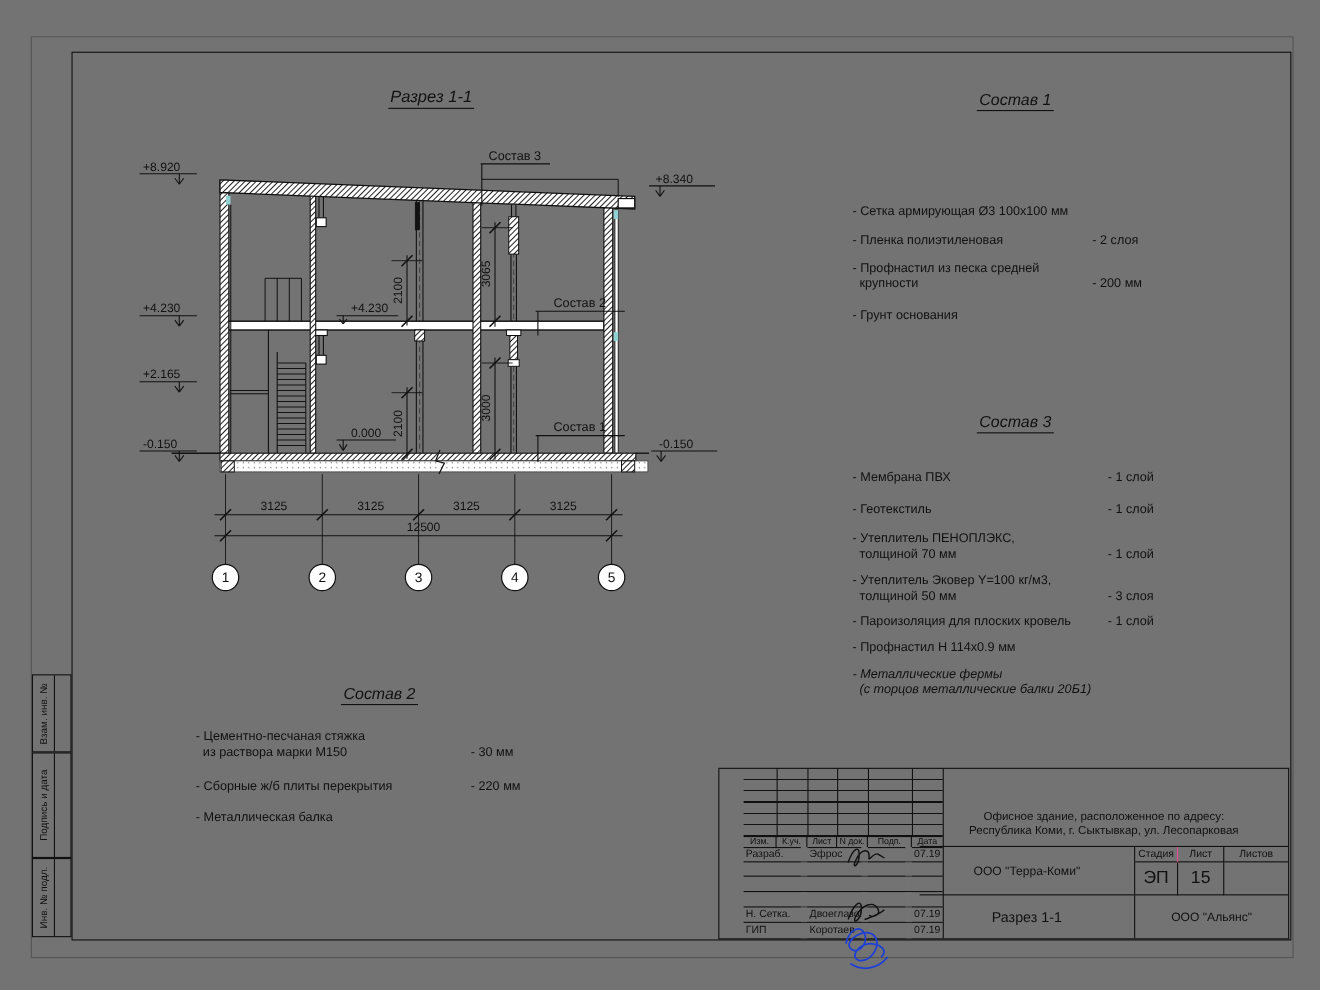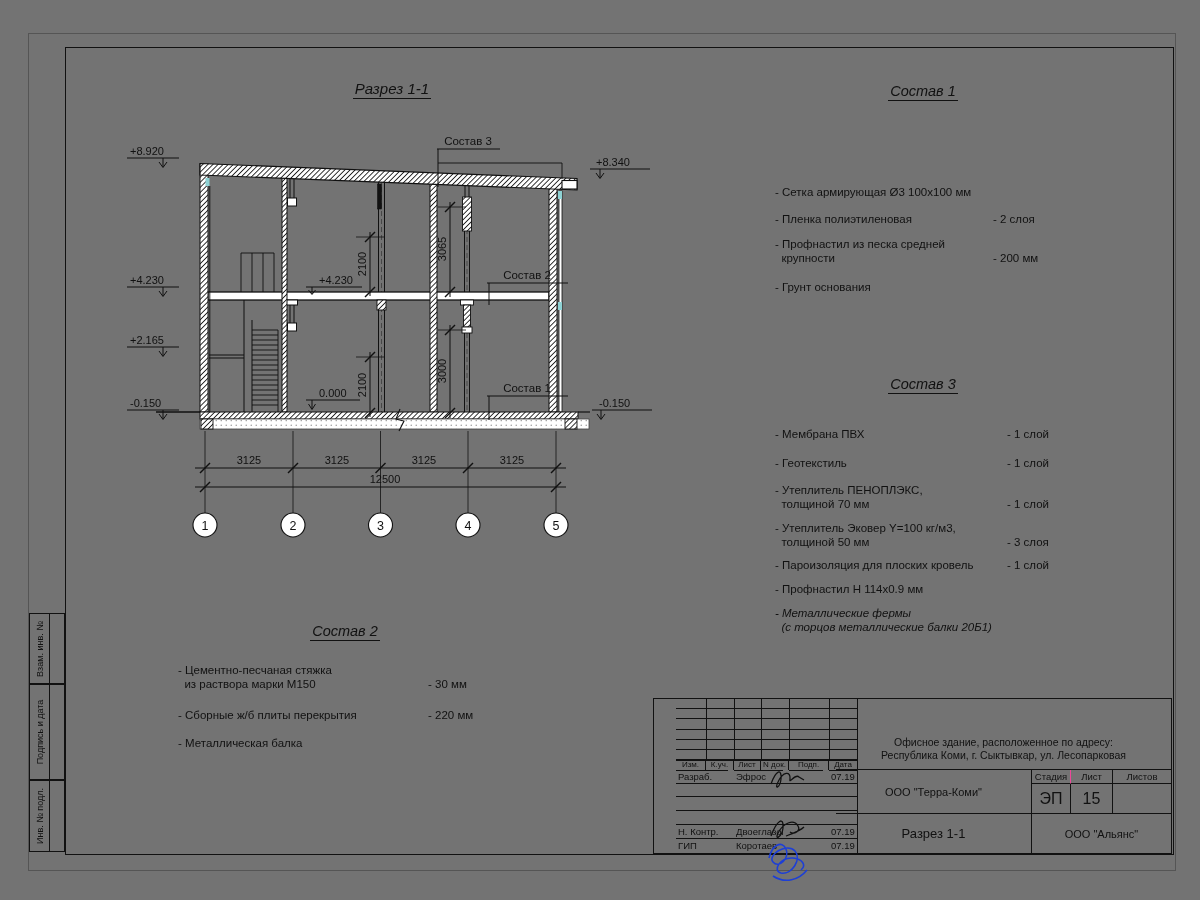--- a/index.html
+++ b/index.html
@@ -411,21 +411,21 @@
           <div style="width:40px;"></div>
           <div style="width:28px;"></div>
       </div>
       <div class="srow" style="top:112px;height:14px;">
         <div style="width:58px;"></div>
           <div style="width:55px;"></div>
           <div style="width:40px;"></div>
           <div style="width:28px;"></div>
       </div>
       <div class="srow" style="top:126px;height:14px;">
-        <div style="width:58px;">Н. Контр.</div>
+        <div style="width:58px;">Н. Сетка.</div>
         <div style="width:55px;">Двоеглазов</div>
         <div style="width:40px;"></div>
         <div style="width:28px;">07.19</div>
       </div>
       <div class="srow" style="top:140px;height:14px;border-bottom:none;">
         <div style="width:58px;">ГИП</div>
         <div style="width:55px;">Коротаев</div>
         <div style="width:40px;"></div>
         <div style="width:28px;">07.19</div>
       </div>

